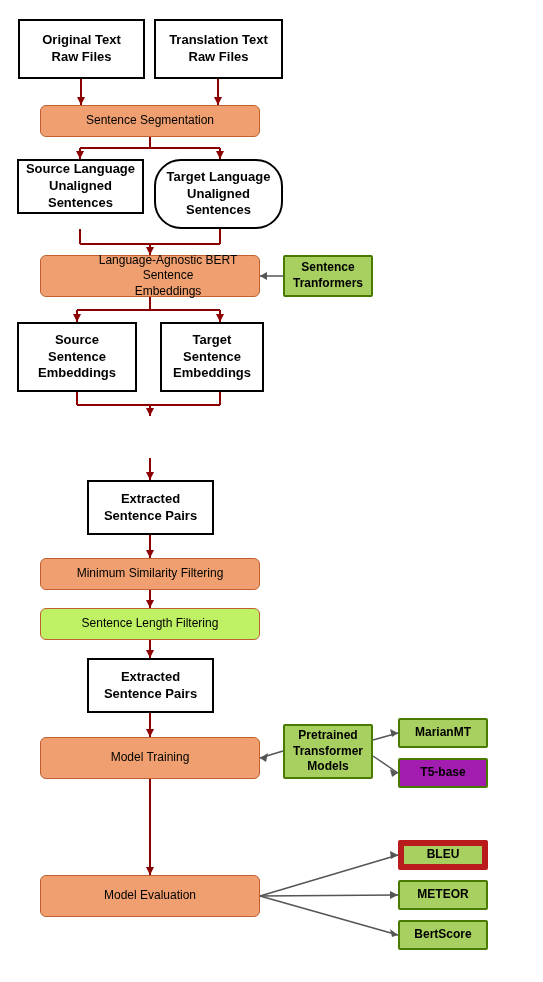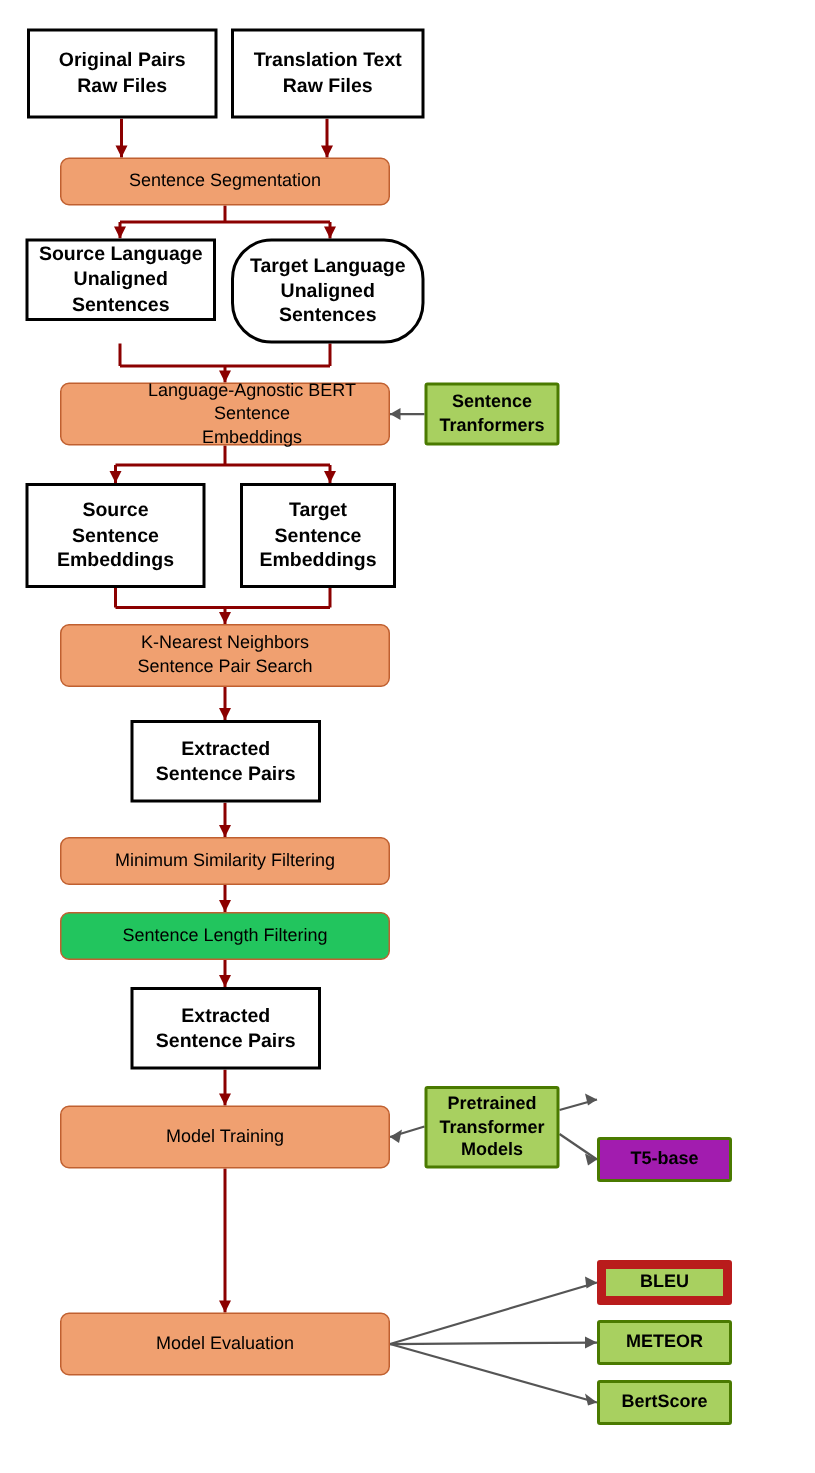--- a/index.html
+++ b/index.html
@@ -147,21 +147,21 @@
     <polygon points="398,855 390,851 391,859" fill="#555"></polygon>
 
     <line x1="260" y1="896" x2="398" y2="895" stroke="#555" stroke-width="1.5"></line>
     <polygon points="398,895 390,891 390,899" fill="#555"></polygon>
 
     <line x1="260" y1="896" x2="398" y2="935" stroke="#555" stroke-width="1.5"></line>
     <polygon points="398,935 390,929 392,937" fill="#555"></polygon>
   </svg>
 
   <div class="bold-box" style="left:18px;top:19px;width:127px;height:60px;">
-    <span style="white-space:pre-line;">Original Pairs
+    <span style="white-space:pre-line;">Original Text
 Raw Files</span>
   </div>
 
   <div class="bold-box" style="left:154px;top:19px;width:129px;height:60px;">
     <span style="white-space:pre-line;">Translation Text
 Raw Files</span>
   </div>
 
   <div class="bold-box" style="left:17px;top:159px;width:127px;height:55px;">
     <span style="white-space:pre-line;">Source Language
@@ -199,30 +199,26 @@
 
   <div class="orange-box" style="left:40px;top:105px;width:220px;height:32px;background:#f0a070;border:1.5px solid #c06030;">
     <span>Sentence Segmentation</span>
   </div>
 
   <div class="orange-box" style="left:40px;top:255px;width:220px;height:42px;background:#f0a070;border:1.5px solid #c06030;padding-left:36px;">
     <span style="white-space:pre-line;">Language-Agnostic BERT Sentence
 Embeddings</span>
   </div>
 
-  <div class="orange-box" style="left:40px;top:416px;width:220px;height:42px;background:#f0a070;border:1.5px solid #c06030;">
-    <span style="white-space:pre-line;">K-Nearest Neighbors
-Sentence Pair Search</span>
-  </div>
 
   <div class="orange-box" style="left:40px;top:558px;width:220px;height:32px;background:#f0a070;border:1.5px solid #c06030;">
     <span>Minimum Similarity Filtering</span>
   </div>
 
-  <div class="orange-box" style="left:40px;top:608px;width:220px;height:32px;background:#22c55e;border:1.5px solid #c06030;">
+  <div class="orange-box" style="left:40px;top:608px;width:220px;height:32px;background:#bef264;border:1.5px solid #c06030;">
     <span>Sentence Length Filtering</span>
   </div>
 
   <div class="orange-box" style="left:40px;top:737px;width:220px;height:42px;background:#f0a070;border:1.5px solid #c06030;">
     <span>Model Training</span>
   </div>
 
   <div class="orange-box" style="left:40px;top:875px;width:220px;height:42px;background:#f0a070;border:1.5px solid #c06030;">
     <span>Model Evaluation</span>
   </div>
@@ -231,20 +227,23 @@
     <span style="white-space:pre-line;">Sentence
 Tranformers</span>
   </div>
 
   <div class="green-box" style="left:283px;top:724px;width:90px;height:55px;background:#a8d060;border:2px solid #4a7a00;">
     <span style="white-space:pre-line;">Pretrained
 Transformer
 Models</span>
   </div>
 
+  <div class="green-box" style="left:398px;top:718px;width:90px;height:30px;background:#a8d060;border:2px solid #4a7a00;">
+    <span>MarianMT</span>
+  </div>
 
   <div class="green-box" style="left:398px;top:758px;width:90px;height:30px;background:#a21caf;border:2px solid #4a7a00;">
     <span>T5-base</span>
   </div>
 
   <div class="green-box" style="left:398px;top:840px;width:90px;height:30px;background:#a8d060;border:6px solid #b91c1c;">
     <span>BLEU</span>
   </div>
 
   <div class="green-box" style="left:398px;top:880px;width:90px;height:30px;background:#a8d060;border:2px solid #4a7a00;">

